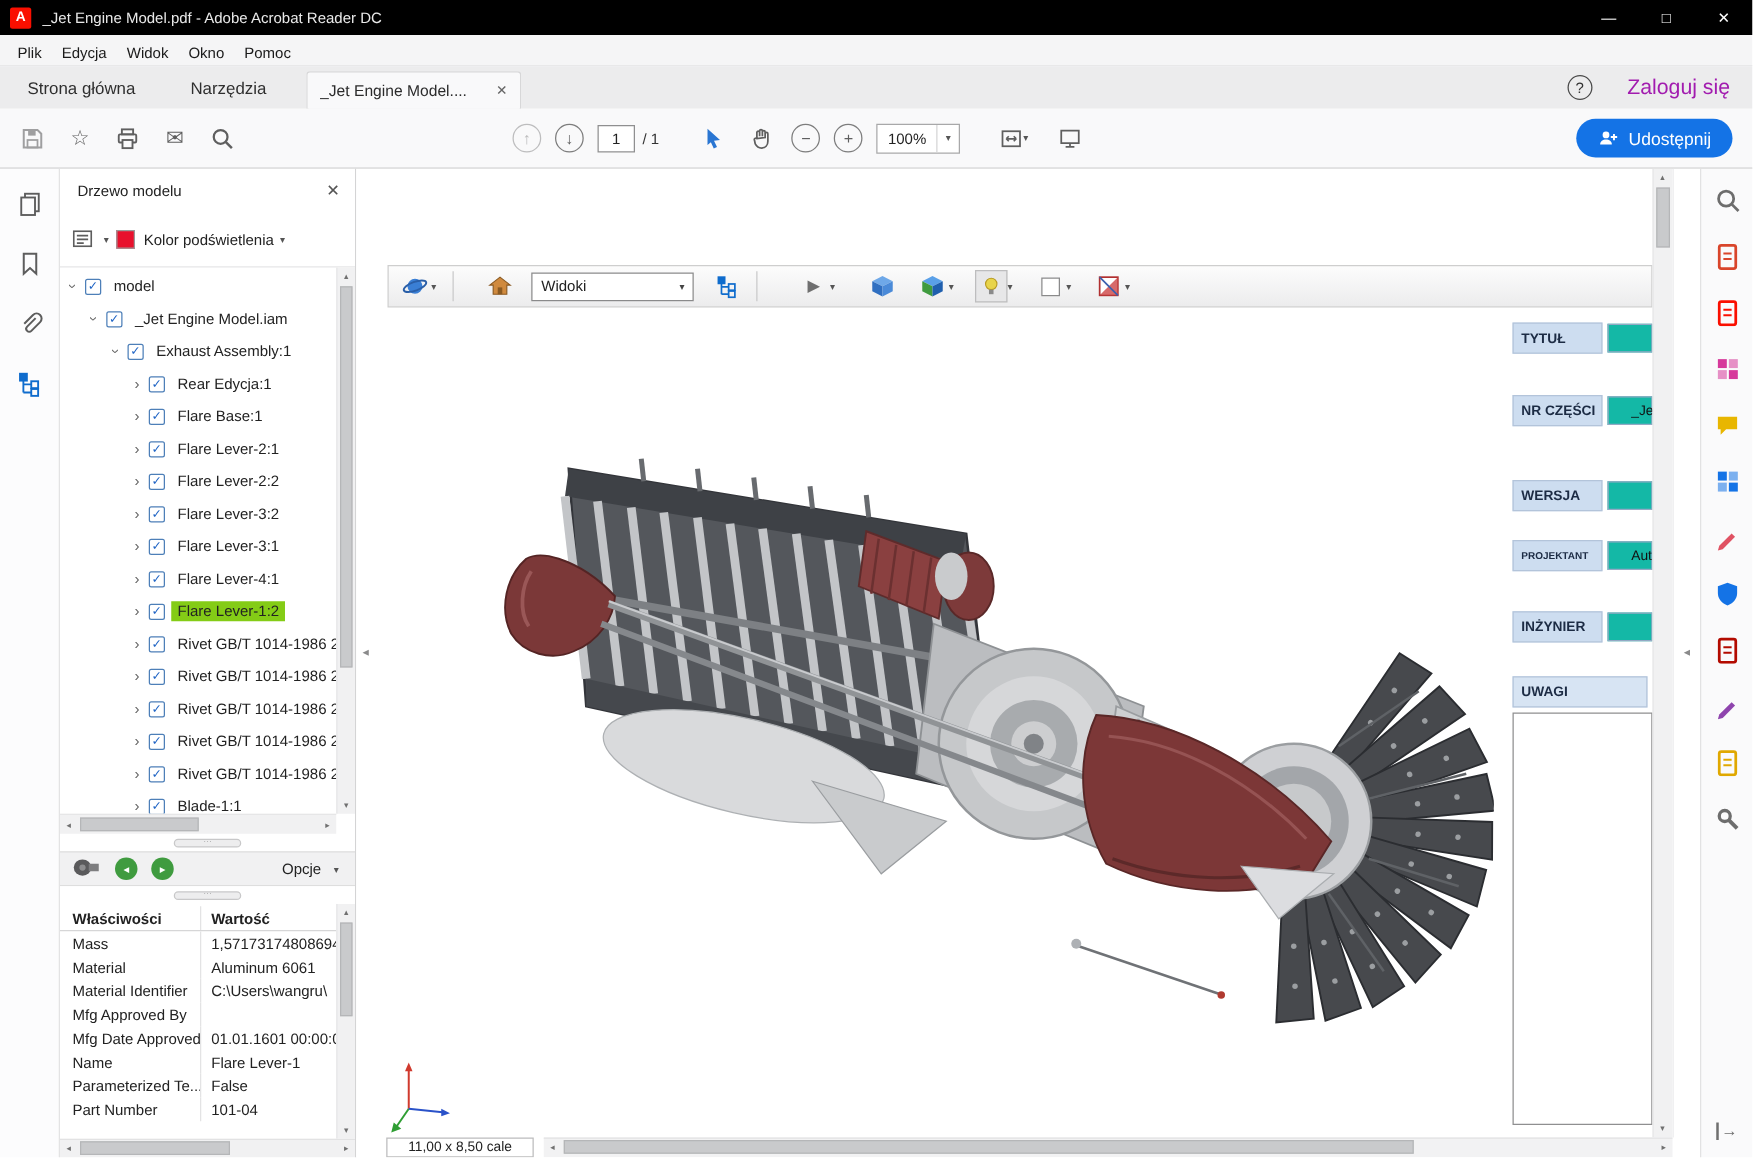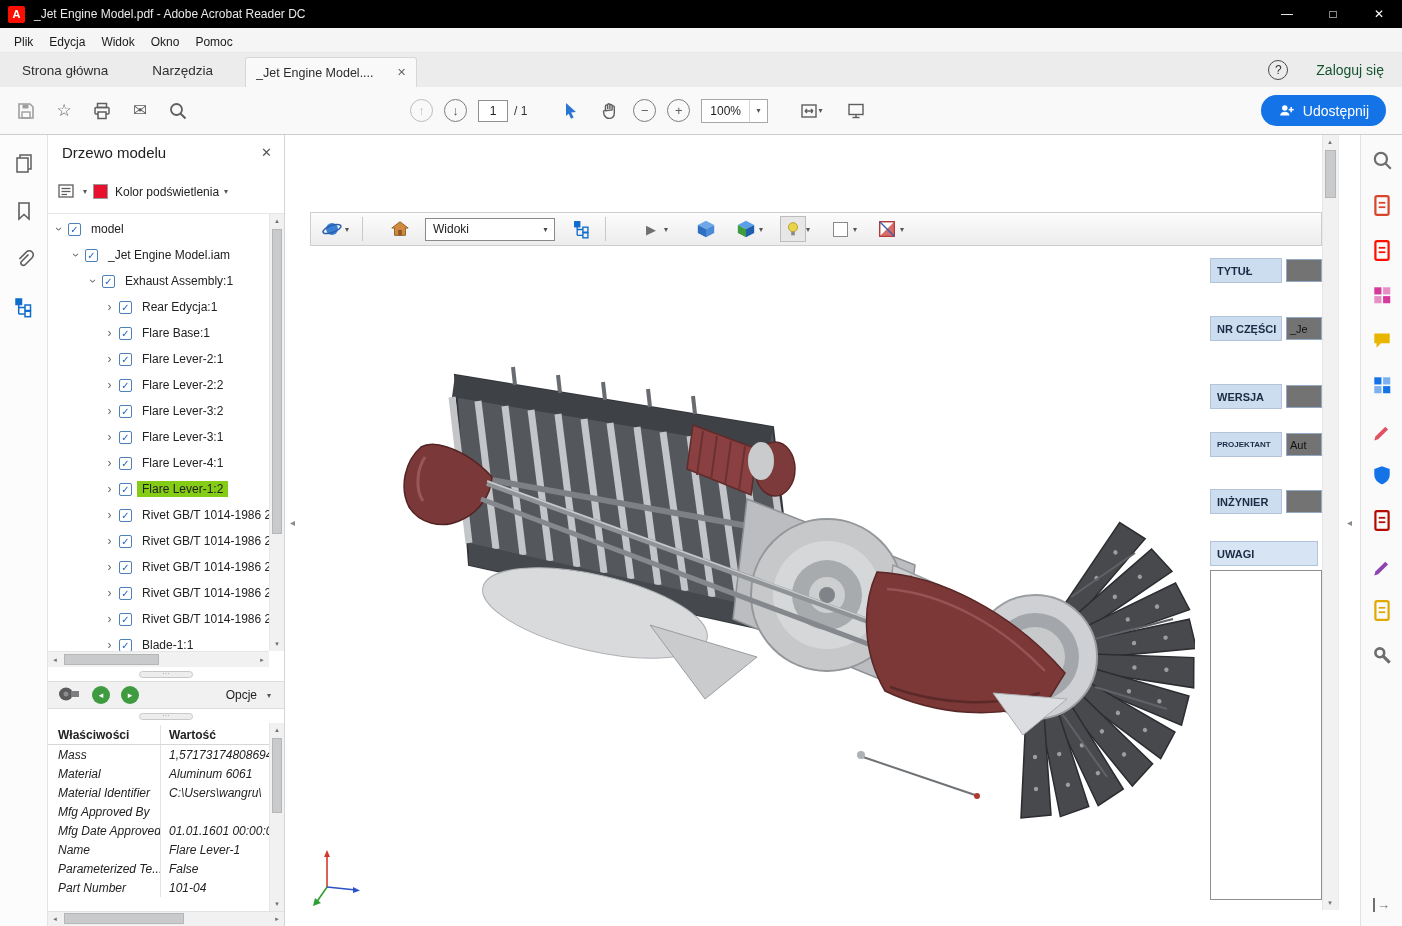--- a/index.html
+++ b/index.html
@@ -18,21 +18,21 @@
 .menu-item{padding:3px 8px;font-size:12px;color:#1a1a1a;}
 
 
 .tab-bar{height:34px;background:#ececed;display:flex;align-items:center;}
 .bar-tab{padding:0 22px;height:100%;display:flex;align-items:center;font-size:13.5px;color:#2f2f2f;}
 .doc-tab{margin-left:10px;height:30px;align-self:flex-end;background:#f9f9fa;border:1px solid #d7d7d8;border-bottom:none;border-radius:3px 3px 0 0;display:flex;align-items:center;padding:0 10px;width:172px;font-size:12.5px;color:#2b2b2b;}
 .doc-tab .lbl{flex:1;white-space:nowrap;overflow:hidden;}
 .tab-close{font-size:11px;color:#666;margin-left:6px;}
 .tab-right{margin-left:auto;display:flex;align-items:center;gap:28px;margin-right:18px;}
 .help-circle{width:20px;height:20px;border:1.5px solid #4a4a4a;border-radius:50%;font-size:12px;display:flex;align-items:center;justify-content:center;color:#333;}
-.sign-in{font-size:14px;color:#14532d;}
+.sign-in{font-size:17px;color:#a21caf;}
 
 
 .main-toolbar{height:48px;background:#f9f9fa;border-bottom:1px solid #cdcdce;display:flex;align-items:center;padding:0 12px;}
 .tb-btn{width:28px;height:28px;display:flex;align-items:center;justify-content:center;margin-right:10px;color:#5f5f5f;font-size:17px;}
 .circ{flex:none;width:23px;height:23px;border:1.5px solid #7d7d7d;border-radius:50%;display:flex;align-items:center;justify-content:center;font-size:13px;color:#5f5f5f;margin-right:11px;}
 .circ.dim{border-color:#bdbdbe;color:#bdbdbe;}
 .nav-gap{margin-left:208px;}
 .page-box{width:30px;height:22px;border:1px solid #8f8f90;background:#fff;display:flex;align-items:center;justify-content:center;font-size:12px;margin-right:6px;}
 .page-total{font-size:12px;color:#333;margin-right:30px;white-space:nowrap;}
 .zoom-select{height:24px;border:1px solid #a8a8a9;background:#fff;display:flex;align-items:center;margin-right:24px;}
@@ -41,21 +41,21 @@
 .share-btn{margin-left:auto;height:31px;background:#1473e6;border-radius:16px;color:#fff;display:flex;align-items:center;gap:8px;padding:0 17px;font-size:14px;margin-right:4px;}
 
 
 .content{display:flex;height:791px;}
 .left-rail{width:48px;border-right:1px solid #e3e3e4;display:flex;flex-direction:column;align-items:center;padding-top:14px;gap:20px;background:#fcfcfd;}
 .lr-btn{width:28px;height:28px;display:flex;align-items:center;justify-content:center;}
 
 
 .tree-panel{width:237px;border-right:1px solid #d4d4d5;display:flex;flex-direction:column;background:#fff;}
 .panel-head{height:35px;display:flex;align-items:center;padding:0 12px 0 14px;}
-.panel-title{font-size:15px;color:#222;}
+.panel-title{font-size:12px;color:#222;}
 .panel-close{margin-left:auto;font-size:13px;color:#555;}
 .hl-row{height:44px;display:flex;align-items:center;padding:0 10px;border-bottom:1px solid #e6e6e7;}
 .hl-icon{display:flex;align-items:center;gap:2px;}
 .swatch{width:15px;height:15px;background:#e8112d;border:1px solid #9a9a9a;margin-left:6px;}
 .hl-label{font-size:12px;margin-left:7px;}
 .sm-caret{font-size:8px;color:#555;margin-left:5px;}
 
 .tree-section{position:relative;height:453px;}
 .tree-list{position:absolute;left:0;top:2px;right:15px;bottom:16px;overflow:hidden;}
 .tree-row{height:26px;display:flex;align-items:center;}
@@ -79,21 +79,21 @@
 
 .opts-row{height:28px;background:#f1f1f2;border-top:1px solid #dedede;border-bottom:1px solid #dedede;display:flex;align-items:center;padding:0 9px;gap:11px;}
 .green-btn{width:18px;height:18px;border-radius:50%;background:#3f9b3f;color:#fff;font-size:9px;display:flex;align-items:center;justify-content:center;}
 .opts-menu{margin-left:auto;display:flex;align-items:center;gap:5px;font-size:12px;color:#222;padding-right:4px;}
 
 .props-section{position:relative;flex:1;overflow:hidden;}
 .props-head{display:flex;height:20px;align-items:center;font-weight:bold;border-bottom:1px solid #d6d6d7;margin-right:15px;margin-top:2px;}
 .prop-row{display:flex;height:19px;align-items:center;}
 .prop-name{width:113px;padding-left:10px;border-right:1px solid #e3e3e4;overflow:hidden;white-space:nowrap;height:100%;display:flex;align-items:center;}
 .prop-value{flex:1;padding-left:8px;overflow:hidden;white-space:nowrap;height:100%;display:flex;align-items:center;}
-.props-body{position:absolute;top:22px;left:0;right:15px;bottom:0;overflow:hidden;font-style:italic;}
+.props-body{position:absolute;top:22px;left:0;right:15px;bottom:0;overflow:hidden;}
 .props-vs{top:0;right:0;width:15px;height:100%;}
 .panel-hs{position:relative;height:15px;background:#f1f1f2;border-top:1px solid #e2e2e3;}
 
 
 .doc-area{position:relative;width:1075px;background:#fff;overflow:hidden;}
 .collapse-left{position:absolute;left:1px;top:374px;width:13px;height:26px;display:flex;align-items:center;justify-content:center;color:#8a8a8b;font-size:10px;}
 .toolbar3d{position:absolute;left:25px;top:77px;width:1012px;height:34px;background:linear-gradient(#fcfcfc,#ececed);border:1px solid #cecece;display:flex;align-items:center;padding:0 8px;}
 .t3-btn{width:26px;height:26px;display:flex;align-items:center;justify-content:center;color:#6f6f6f;font-size:13px;}
 .t3-btn.boxed{border:1px solid #bdbdbe;background:#e7e7e8;}
 .t3-caret{font-size:8px;color:#555;margin:0 3px 0 0;}
@@ -103,21 +103,21 @@
 .vs-caret{width:17px;font-size:8px;color:#444;display:flex;justify-content:center;}
 .white-sq{width:15px;height:15px;background:#fff;border:1px solid #8a8a8b;}
 .ml14{margin-left:14px;}.ml22{margin-left:22px;}
 
 .engine{position:absolute;left:110px;top:222px;}
 .triad{position:absolute;left:26px;top:712px;}
 
 .form-fields{position:absolute;left:925px;top:0;width:130px;height:100%;}
 .ff-row{position:absolute;left:0;height:25px;}
 .ff-label{width:72px;height:25px;background:#cdddf0;border:1px solid #b3c4da;color:#1c2b44;font-weight:bold;font-size:11px;display:flex;align-items:center;padding-left:6px;white-space:nowrap;overflow:hidden;}
-.ff-value{position:absolute;left:76px;top:1px;width:36px;height:23px;background:#737373;border:1px solid #93a9c4;font-size:11px;display:flex;align-items:center;padding-left:3px;color:#111;}
+.ff-value{position:absolute;left:76px;top:1px;width:36px;height:23px;background:#14b8a6;border:1px solid #93a9c4;font-size:11px;display:flex;align-items:center;padding-left:18px;color:#111;}
 .ff0{top:123px}.ff1{top:181px}.ff2{top:249px}.ff3{top:297px}.ff4{top:354px}.ff5{top:406px}
 .ff3 .ff-label{font-size:8px;}
 .ff5 .ff-label{width:108px;background:#d7e4f3;}
 .notes-box{position:absolute;left:925px;top:435px;width:112px;height:330px;background:#fff;border:1px solid #8f8f90;}
 
 .doc-vs{top:0;right:22px;width:16px;height:775px;}
 .doc-bottom{position:absolute;left:0;bottom:0;height:16px;right:22px;display:flex;align-items:center;background:#fff;}
 .size-chip{margin-left:24px;width:118px;height:16px;background:#fff;border:1px solid #bcbcbd;font-size:11px;display:flex;align-items:center;justify-content:center;color:#222;white-space:nowrap;}
 .doc-hs{position:relative;flex:1;height:16px;background:#f2f2f3;border-top:1px solid #e2e2e3;margin-left:8px;}
 .collapse-strip{position:absolute;right:0;top:0;width:22px;height:775px;background:#fff;border-left:1px solid #ececed;display:flex;align-items:center;justify-content:center;}
@@ -668,20 +668,28 @@
           <div class="ff-label">UWAGI</div>
         </div>
       </div>
     <div class="notes-box"></div>
 
     <div class="vs doc-vs">
       <span class="sa" style="top:0;left:0;">▴</span>
       <div class="vthumb" style="top:15px;height:48px;"></div>
       <span class="sa" style="bottom:0;left:0;">▾</span>
     </div>
+    <div class="doc-bottom">
+      <div class="size-chip">11,00 x 8,50 cale</div>
+      <div class="doc-hs">
+        <span class="sa" style="left:0;top:0;">◂</span>
+        <div class="hthumb" style="left:16px;width:680px;top:1px;"></div>
+        <span class="sa" style="right:0;top:0;">▸</span>
+      </div>
+    </div>
     <div class="collapse-strip">
       <span class="collapse-right">◂</span>
     </div>
   </div>
 
   <div class="right-rail">
     <div class="rail-btn">
         <svg width="22" height="22" viewBox="0 0 20 20">
           <circle cx="9" cy="9" r="5.5" fill="none" stroke="#6d6d6d" stroke-width="2"></circle>
           <line x1="13" y1="13" x2="18" y2="18" stroke="#6d6d6d" stroke-width="2"></line>

